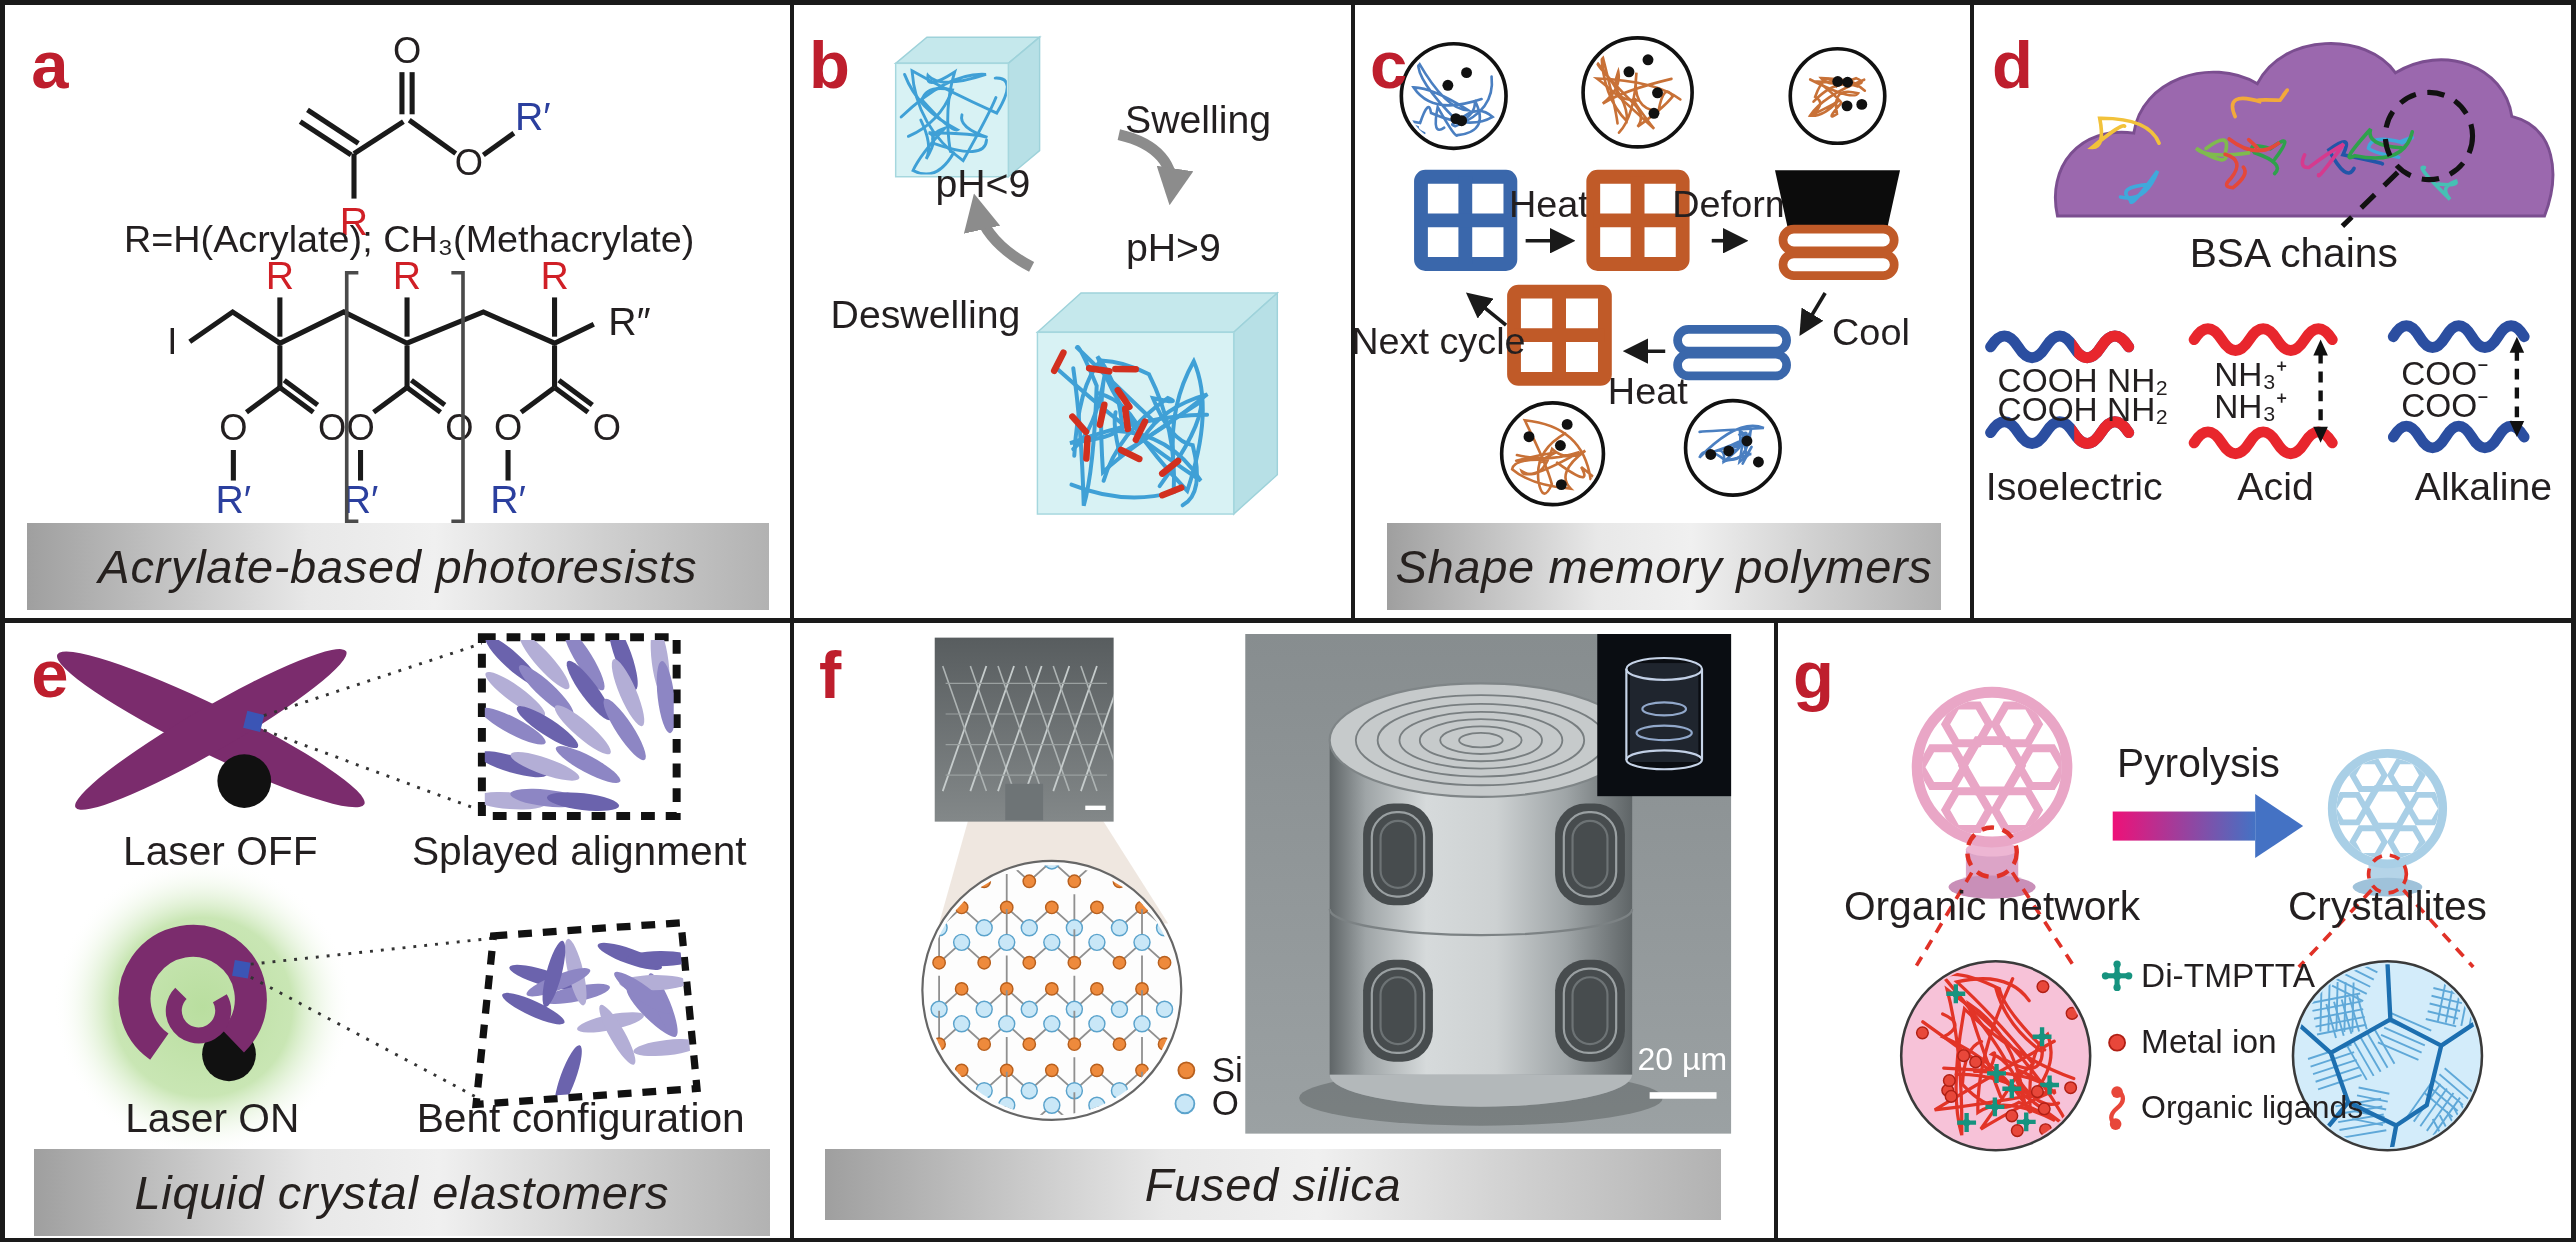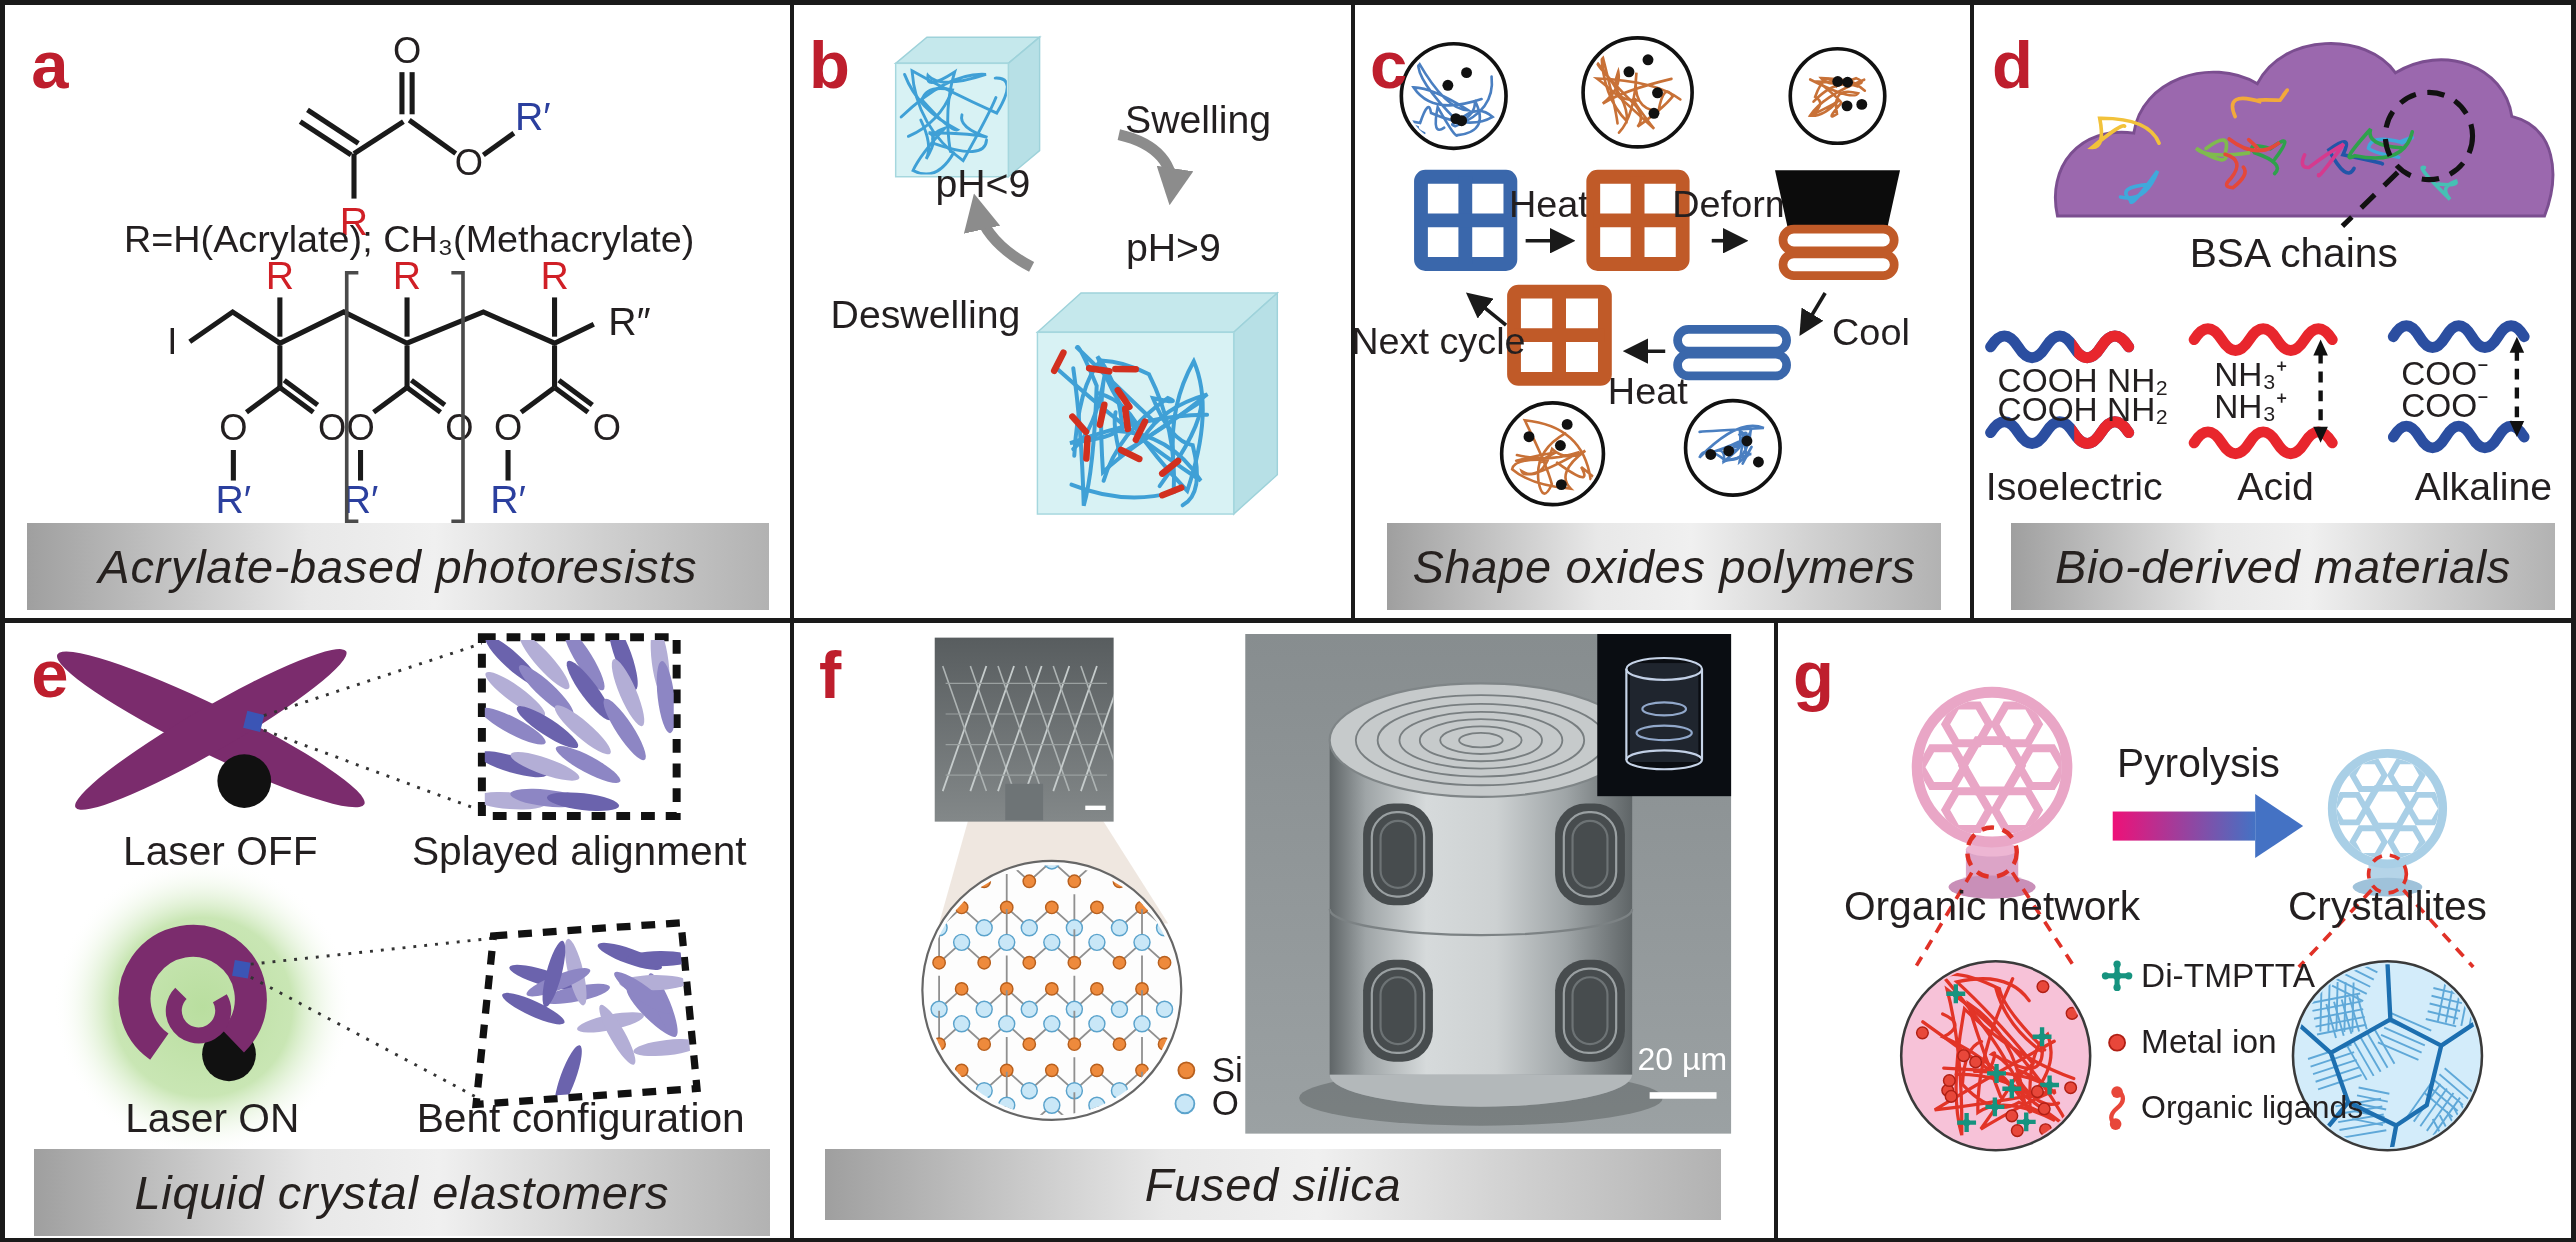--- a/index.html
+++ b/index.html
@@ -255,21 +255,21 @@
       <text class="t52" x="408" y="540" text-anchor="middle">Heat</text>
       <g stroke="#c05a28" stroke-width="19" fill="none" stroke-linejoin="round">
         <rect x="224" y="386" width="125" height="120" rx="6"></rect>
         <line x1="286" y1="386" x2="286" y2="506"></line>
           <line x1="224" y1="446" x2="349" y2="446"></line>
       </g>
       <line x1="213" y1="432" x2="166" y2="394" stroke="#1a1a1a" stroke-width="5" marker-end="url(#mc)"></line>
       <text class="t52" x="120" y="472" text-anchor="middle">Next cycle</text>
     </svg>
     <div class="plabel" style="left:19px;top:20.4px">c</div>
-    <div class="caption" style="left:36px;top:512px;width:554px;height:87px">Shape oxides polymers</div>
+    <div class="caption" style="left:36px;top:512px;width:554px;height:87px">Shape memory polymers</div>
   </section>
 
   <section class="panel" id="panel-d" style="left:1965px;top:5.8px;width:606px;height:607px">
     <svg width="606" height="607" viewBox="0 0 833 835">
       <defs>
         <clipPath id="cp-iso">
             <rect x="143" y="425" width="130" height="180"></rect>
           </clipPath>
       </defs>
       <g>
@@ -325,21 +325,20 @@
         <text class="t46" x="653" y="558" text-anchor="middle">COO⁻</text>
         <g>
           <line x1="752" y1="466" x2="752" y2="568" stroke="#111" stroke-width="6" stroke-dasharray="15 11"></line>
           <polygon points="742,470 762,470 752,448" fill="#111"></polygon>
           <polygon points="742,564 762,564 752,586" fill="#111"></polygon>
         </g>
         <text class="t54" x="706" y="672" text-anchor="middle">Alkaline</text>
       </g>
     </svg>
     <div class="plabel" style="left:22px;top:20.4px">d</div>
-    <div class="caption" style="left:41px;top:512px;width:544px;height:87px">Bio-derived materials</div>
   </section>
 
   <section class="panel" id="panel-e" style="left:5.8px;top:613px;width:779px;height:624px">
     <svg width="779" height="624" viewBox="0 0 1072 858">
       <defs>
         <radialGradient id="g-green" cx="50%" cy="50%" r="50%">
           <stop offset="0%" stop-color="#b9de9f"></stop>
             <stop offset="60%" stop-color="#c9e6b4"></stop>
             <stop offset="100%" stop-color="#ffffff" stop-opacity="0"></stop>
         </radialGradient>

